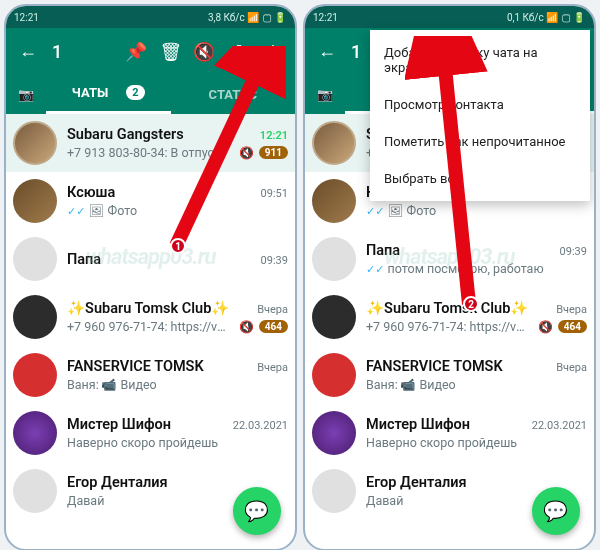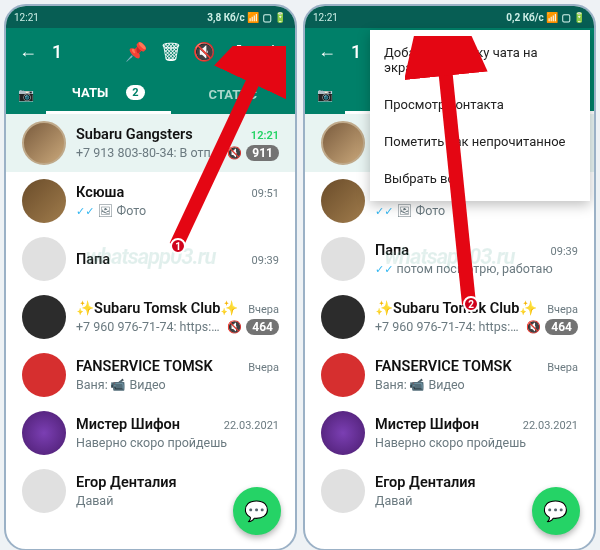--- a/index.html
+++ b/index.html
@@ -1,47 +1,47 @@
 <!DOCTYPE html>
 <html><head>
 <meta charset="utf-8">
 <style>
   * { box-sizing: border-box; margin: 0; padding: 0; }
   body { font-family: Roboto, Arial, sans-serif; background: #eef2f5; display: flex; gap: 6px; padding: 4px; }
   .phone { width: 294px; height: 547px; background: #fff; border: 2px solid #9bb1c6; border-radius: 22px; overflow: hidden; position: relative; }
   .statusbar { height: 22px; background: #075e54; color: #cdeee6; font-size: 10px; display: flex; align-items: center; justify-content: space-between; padding: 0 8px; }
-  .statusbar .r { display: flex; gap: 3px; align-items: center; font-weight: bold; }
+  .statusbar .r { display: flex; gap: 3px; align-items: center; }
   .selbar { height: 46px; background: #008069; color: #fff; display: flex; align-items: center; gap: 14px; padding: 0 12px; font-size: 18px; }
   .selbar .count { font-weight: 500; flex: 1; }
   .selbar .icn { width: 20px; display: flex; align-items: center; justify-content: center; }
   .tabs { height: 40px; background: #008069; display: flex; align-items: center; color: #a9d6cb; font-size: 13px; font-weight: 700; }
   .tabs .cam { width: 40px; display: flex; justify-content: center; }
   .tabs .tab { flex: 1; display: flex; align-items: center; justify-content: center; gap: 18px; height: 100%; }
   .tabs .tab.active { color: #fff; border-bottom: 3px solid #fff; }
   .tabs .badge { background: #fff; color: #008069; border-radius: 10px; font-size: 11px; padding: 1px 6px; font-weight: 700; }
   .chats { overflow: hidden; }
-  .chat { display: flex; align-items: center; padding: 7px 16px; gap: 10px; }
+  .chat { display: flex; align-items: center; padding: 7px 7px; gap: 10px; }
   .chat.sel { background: #e8f4f2; }
   .avatar { width: 44px; height: 44px; border-radius: 50%; background: #cfd8dc; flex-shrink: 0; position: relative; }
   .avatar.dark { background: #2c2c2c; }
   .avatar.red { background: #d62f2f; }
   .avatar.purple { background: radial-gradient(circle, #7b3fb3, #4a1c6e); }
   .avatar.gray { background: #e0e0e0; }
   .avatar.photo { background: linear-gradient(135deg,#7a5c3e,#c9a77a); border: 2px solid #bfa98a; }
   .avatar.photo2 { background: linear-gradient(135deg,#6a4c2a,#a07c4c); }
   .chatbody { flex: 1; min-width: 0; }
   .row1 { display: flex; justify-content: space-between; align-items: baseline; }
   .name { font-weight: 600; font-size: 14.5px; color: #111; white-space: nowrap; overflow: hidden; text-overflow: ellipsis; }
   .time { font-size: 11px; color: #6b7a80; margin-left: 6px; }
   .time.new { color: #25d366; font-weight: 600; }
   .row2 { display: flex; justify-content: space-between; align-items: center; margin-top: 2px; }
   .msg { font-size: 12.5px; color: #6b7a80; white-space: nowrap; overflow: hidden; text-overflow: ellipsis; flex: 1; }
   .rbadges { display: flex; align-items: center; gap: 4px; margin-left: 6px; }
   .mute { color: #a6b3b9; font-size: 12px; }
-  .unread { background: #737373; color: #fff; font-size: 12px; font-weight: 700; border-radius: 10px; padding: 1px 6px; }
+  .unread { background: #a16207; color: #fff; font-size: 10px; font-weight: 700; border-radius: 10px; padding: 1px 6px; }
   .checks { color: #34b7f1; font-size: 11px; }
   .fab { position: absolute; right: 14px; bottom: 14px; width: 48px; height: 48px; border-radius: 50%; background: #25d366; color: #fff; display: flex; align-items: center; justify-content: center; font-size: 20px; box-shadow: 0 3px 6px rgba(0,0,0,.3); }
   .menu { position: absolute; top: 24px; right: 4px; width: 220px; background: #fff; box-shadow: 0 4px 12px rgba(0,0,0,.25); z-index: 40; padding: 4px 0; }
   .menu .item { padding: 11px 14px; font-size: 13px; color: #222; }
   .arrow { position: absolute; z-index: 50; pointer-events: none; }
   .nbadge { position: absolute; width: 16px; height: 16px; border-radius: 50%; background: #d0021b; border: 2px solid #fff; color: #fff; font-size: 10px; font-weight: 700; display: flex; align-items: center; justify-content: center; z-index: 60; }
   .wm { position: absolute; left: 50%; top: 46%; transform: translate(-50%,-50%); font-size: 22px; font-weight: 700; font-style: italic; color: rgba(0,120,100,.12); z-index: 5; -webkit-text-stroke: 1px rgba(255,255,255,.2); letter-spacing: -1px; }
 </style>
 </head>
 <body>
@@ -177,21 +177,21 @@
     <path d="M30,200 L118,12" stroke="#e40613" stroke-width="14" marker-end="url(#ah1)"></path>
   </svg>
   <div class="nbadge" style="left:164px; top:232px;">1</div>
   <div class="wm">whatsapp03.ru</div>
 </div>
 
 <div class="phone">
   <div class="statusbar">
     <span>12:21</span>
     <span class="r">
-        <span>0,2 Кб/с</span>
+        <span>0,1 Кб/с</span>
         <span>📶 ▢ 🔋</span>
       </span>
   </div>
   <div class="selbar">
     <span class="icn">←</span>
     <span class="count">1</span>
   </div>
   <div class="tabs">
     <div class="cam">📷</div>
     <div class="tab active">

